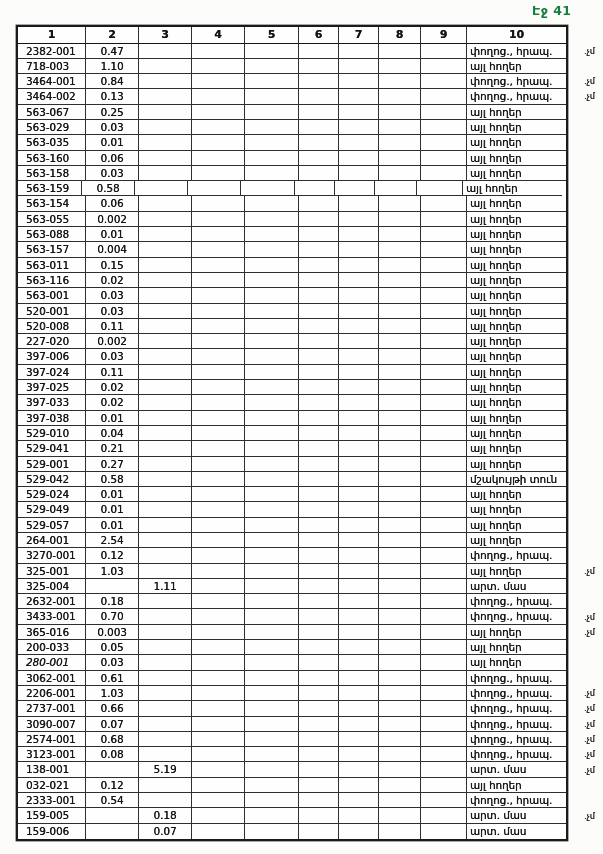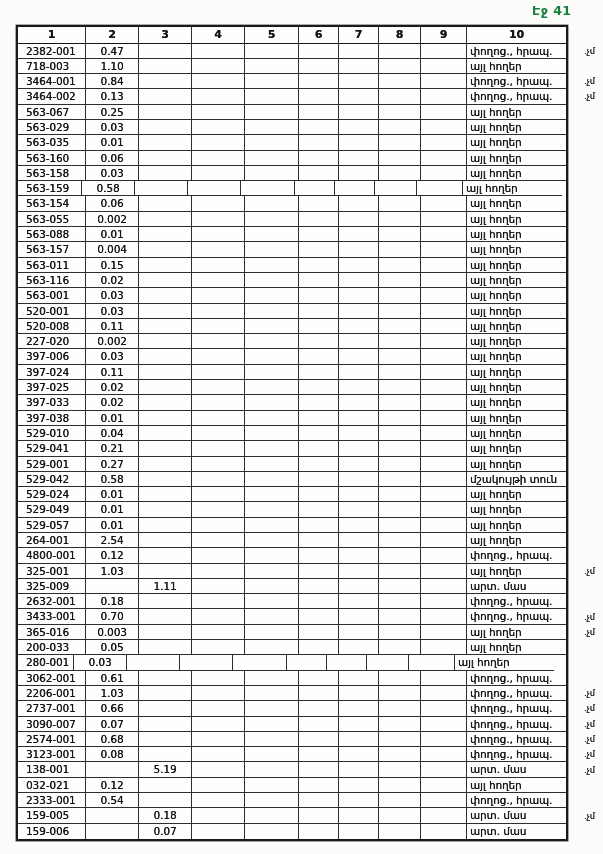--- a/index.html
+++ b/index.html
@@ -455,21 +455,21 @@
       <div class="t-cell c-num" style="width: 53px;"></div>
       <div class="t-cell c-num" style="width: 53px;"></div>
       <div class="t-cell c-num" style="width: 54px;"></div>
       <div class="t-cell c-num" style="width: 40px;"></div>
       <div class="t-cell c-num" style="width: 40px;"></div>
       <div class="t-cell c-num" style="width: 42px;"></div>
       <div class="t-cell c-num" style="width: 46px;"></div>
       <div class="t-cell c-label" style="width: 99px;">այլ հողեր</div>
     </div>
     <div class="t-row">
-      <div class="t-cell c-id" style="width: 68px;">4800-001</div>
+      <div class="t-cell c-id" style="width: 68px;">3270-001</div>
       <div class="t-cell c-num" style="width: 53px;">0.12</div>
       <div class="t-cell c-num" style="width: 53px;"></div>
       <div class="t-cell c-num" style="width: 53px;"></div>
       <div class="t-cell c-num" style="width: 54px;"></div>
       <div class="t-cell c-num" style="width: 40px;"></div>
       <div class="t-cell c-num" style="width: 40px;"></div>
       <div class="t-cell c-num" style="width: 42px;"></div>
       <div class="t-cell c-num" style="width: 46px;"></div>
       <div class="t-cell c-label" style="width: 99px;">փողոց., հրապ.</div>
     </div>
@@ -479,21 +479,21 @@
       <div class="t-cell c-num" style="width: 53px;"></div>
       <div class="t-cell c-num" style="width: 53px;"></div>
       <div class="t-cell c-num" style="width: 54px;"></div>
       <div class="t-cell c-num" style="width: 40px;"></div>
       <div class="t-cell c-num" style="width: 40px;"></div>
       <div class="t-cell c-num" style="width: 42px;"></div>
       <div class="t-cell c-num" style="width: 46px;"></div>
       <div class="t-cell c-label" style="width: 99px;">այլ հողեր</div>
     </div>
     <div class="t-row">
-      <div class="t-cell c-id" style="width: 68px;">325-009</div>
+      <div class="t-cell c-id" style="width: 68px;">325-004</div>
       <div class="t-cell c-num" style="width: 53px;"></div>
       <div class="t-cell c-num" style="width: 53px;">1.11</div>
       <div class="t-cell c-num" style="width: 53px;"></div>
       <div class="t-cell c-num" style="width: 54px;"></div>
       <div class="t-cell c-num" style="width: 40px;"></div>
       <div class="t-cell c-num" style="width: 40px;"></div>
       <div class="t-cell c-num" style="width: 42px;"></div>
       <div class="t-cell c-num" style="width: 46px;"></div>
       <div class="t-cell c-label" style="width: 99px;">արտ. մաս</div>
     </div>
@@ -539,21 +539,21 @@
       <div class="t-cell c-num" style="width: 53px;"></div>
       <div class="t-cell c-num" style="width: 53px;"></div>
       <div class="t-cell c-num" style="width: 54px;"></div>
       <div class="t-cell c-num" style="width: 40px;"></div>
       <div class="t-cell c-num" style="width: 40px;"></div>
       <div class="t-cell c-num" style="width: 42px;"></div>
       <div class="t-cell c-num" style="width: 46px;"></div>
       <div class="t-cell c-label" style="width: 99px;">այլ հողեր</div>
     </div>
     <div class="t-row">
-      <div class="t-cell c-id" style="width: 56px;">280-001</div>
+      <div class="t-cell c-id" style="width: 68px; font-style: italic;">280-001</div>
       <div class="t-cell c-num" style="width: 53px;">0.03</div>
       <div class="t-cell c-num" style="width: 53px;"></div>
       <div class="t-cell c-num" style="width: 53px;"></div>
       <div class="t-cell c-num" style="width: 54px;"></div>
       <div class="t-cell c-num" style="width: 40px;"></div>
       <div class="t-cell c-num" style="width: 40px;"></div>
       <div class="t-cell c-num" style="width: 42px;"></div>
       <div class="t-cell c-num" style="width: 46px;"></div>
       <div class="t-cell c-label" style="width: 99px;">այլ հողեր</div>
     </div>

